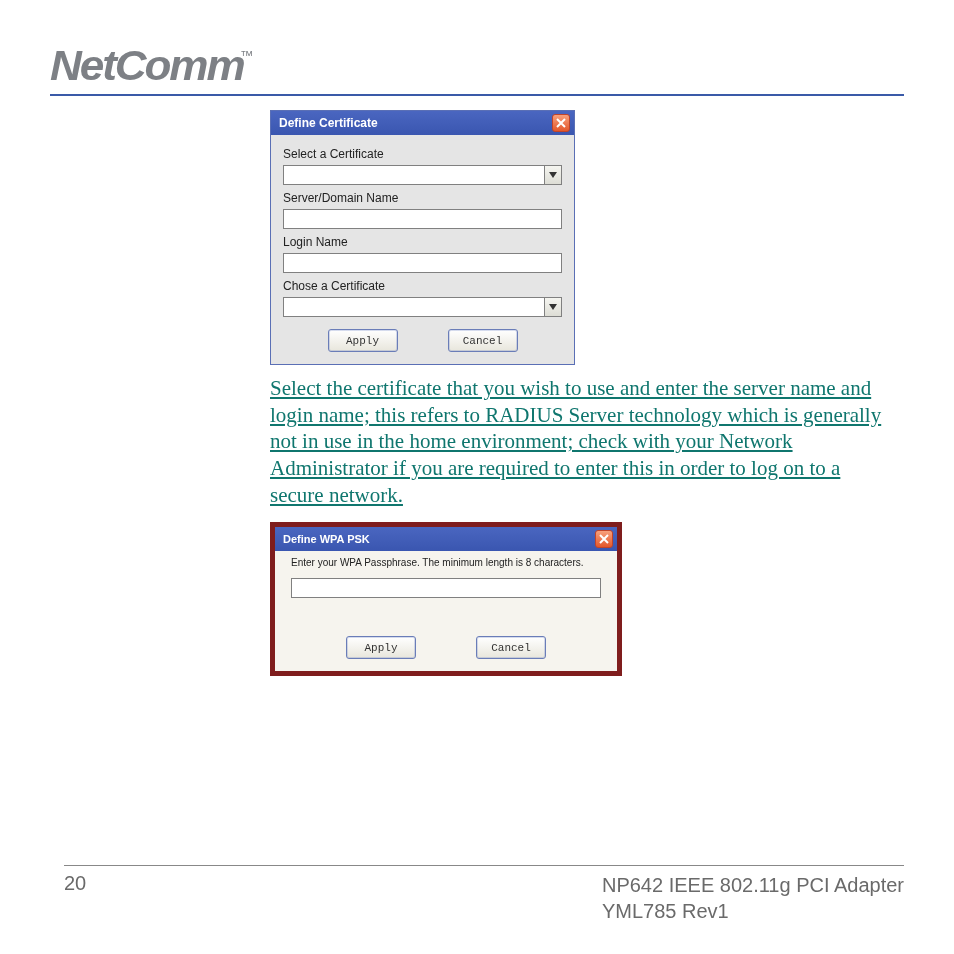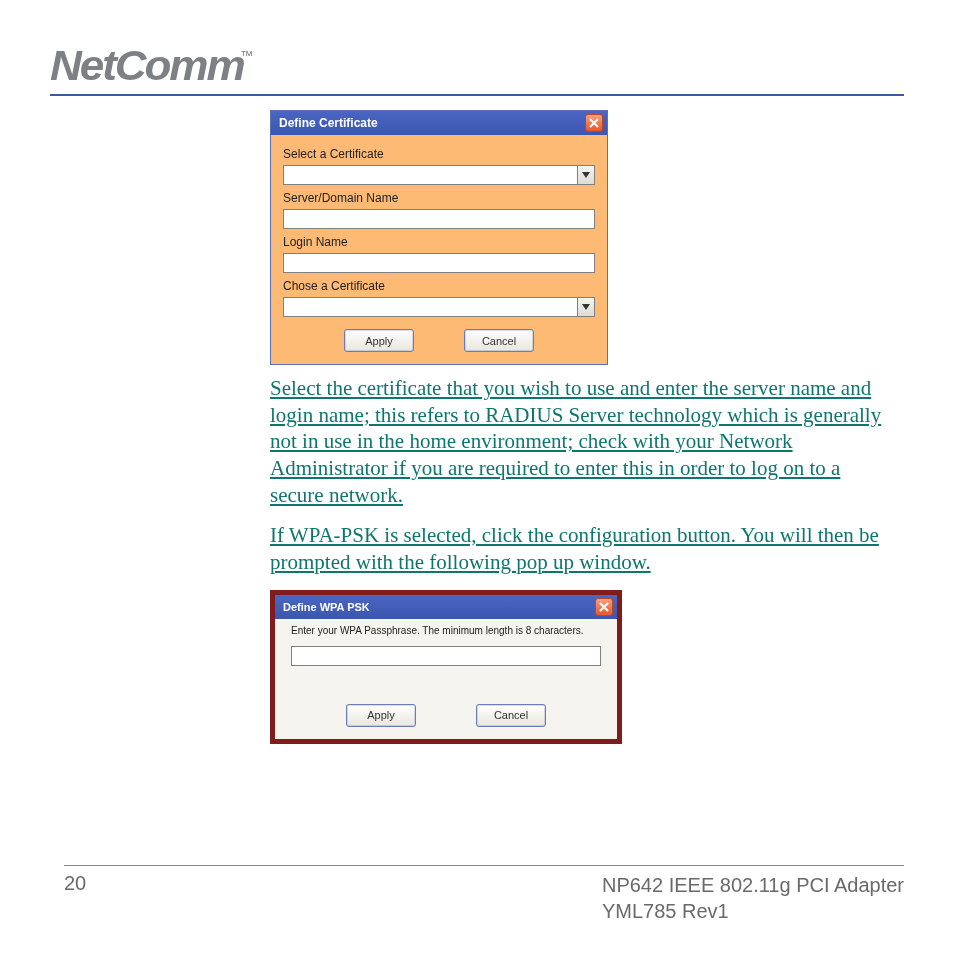--- a/index.html
+++ b/index.html
@@ -44,23 +44,23 @@
   .hr {
     border: none;
     border-top: 2px solid #3a5aa8;
     margin: 4px 0 14px 0;
   }
   .content {
     padding-left: 220px;
     padding-right: 10px;
   }
   .dialog {
-    width: 338px;
+    width: 305px;
     border: 1px solid #5a6fb5;
-    background: #fdba74;
+    background: #e5e5e5;
     font-family: Tahoma, Arial, sans-serif;
     margin-bottom: 10px;
   }
   .dialog .titlebar {
     background: linear-gradient(to bottom, #4a66c0, #3a56b0);
     color: #fff;
     font-weight: bold;
     font-size: 12px;
     padding: 3px 4px 3px 8px;
     display: flex;
@@ -125,21 +125,21 @@
     justify-content: center;
     gap: 50px;
     margin-top: 12px;
   }
   .xp-button {
     min-width: 70px;
     height: 23px;
     background: linear-gradient(to bottom, #fff, #e8e6dc);
     border: 1px solid #6a7db8;
     border-radius: 3px;
-    font-family: Liberation Sans, sans-serif;
+    font-family: Liberation Mono, monospace;
     font-size: 11px;
     color: #333;
     cursor: pointer;
     box-shadow: 0 0 0 1px rgba(120,140,200,0.3) inset;
   }
   .body-text {
     font-size: 21px;
     line-height: 1.27;
     color: #0f766e;
     margin-top: 10px;
@@ -252,21 +252,20 @@
         </div>
 
         <div class="button-row">
           <button class="xp-button">Apply</button>
           <button class="xp-button">Cancel</button>
         </div>
       </div>
     </div>
 
     <p class="body-text">Select the certificate that you wish to use and enter the server name and login name; this refers to RADIUS Server technology which is generally not in use in the home environment; check with your Network Administrator if you are required to enter this in order to log on to a secure network.</p>
-    <p class="body-text">If WPA-PSK is selected, click the configuration button.  You will then be prompted with the following pop up window.</p>
 
     <div class="dialog2">
       <div class="titlebar">
         <span>Define WPA PSK</span>
         <div class="closex">
           <svg viewBox="0 0 10 10">
             <path d="M1 1 L9 9 M9 1 L1 9" stroke="#fff" stroke-width="2" fill="none"></path>
           </svg>
         </div>
       </div>

